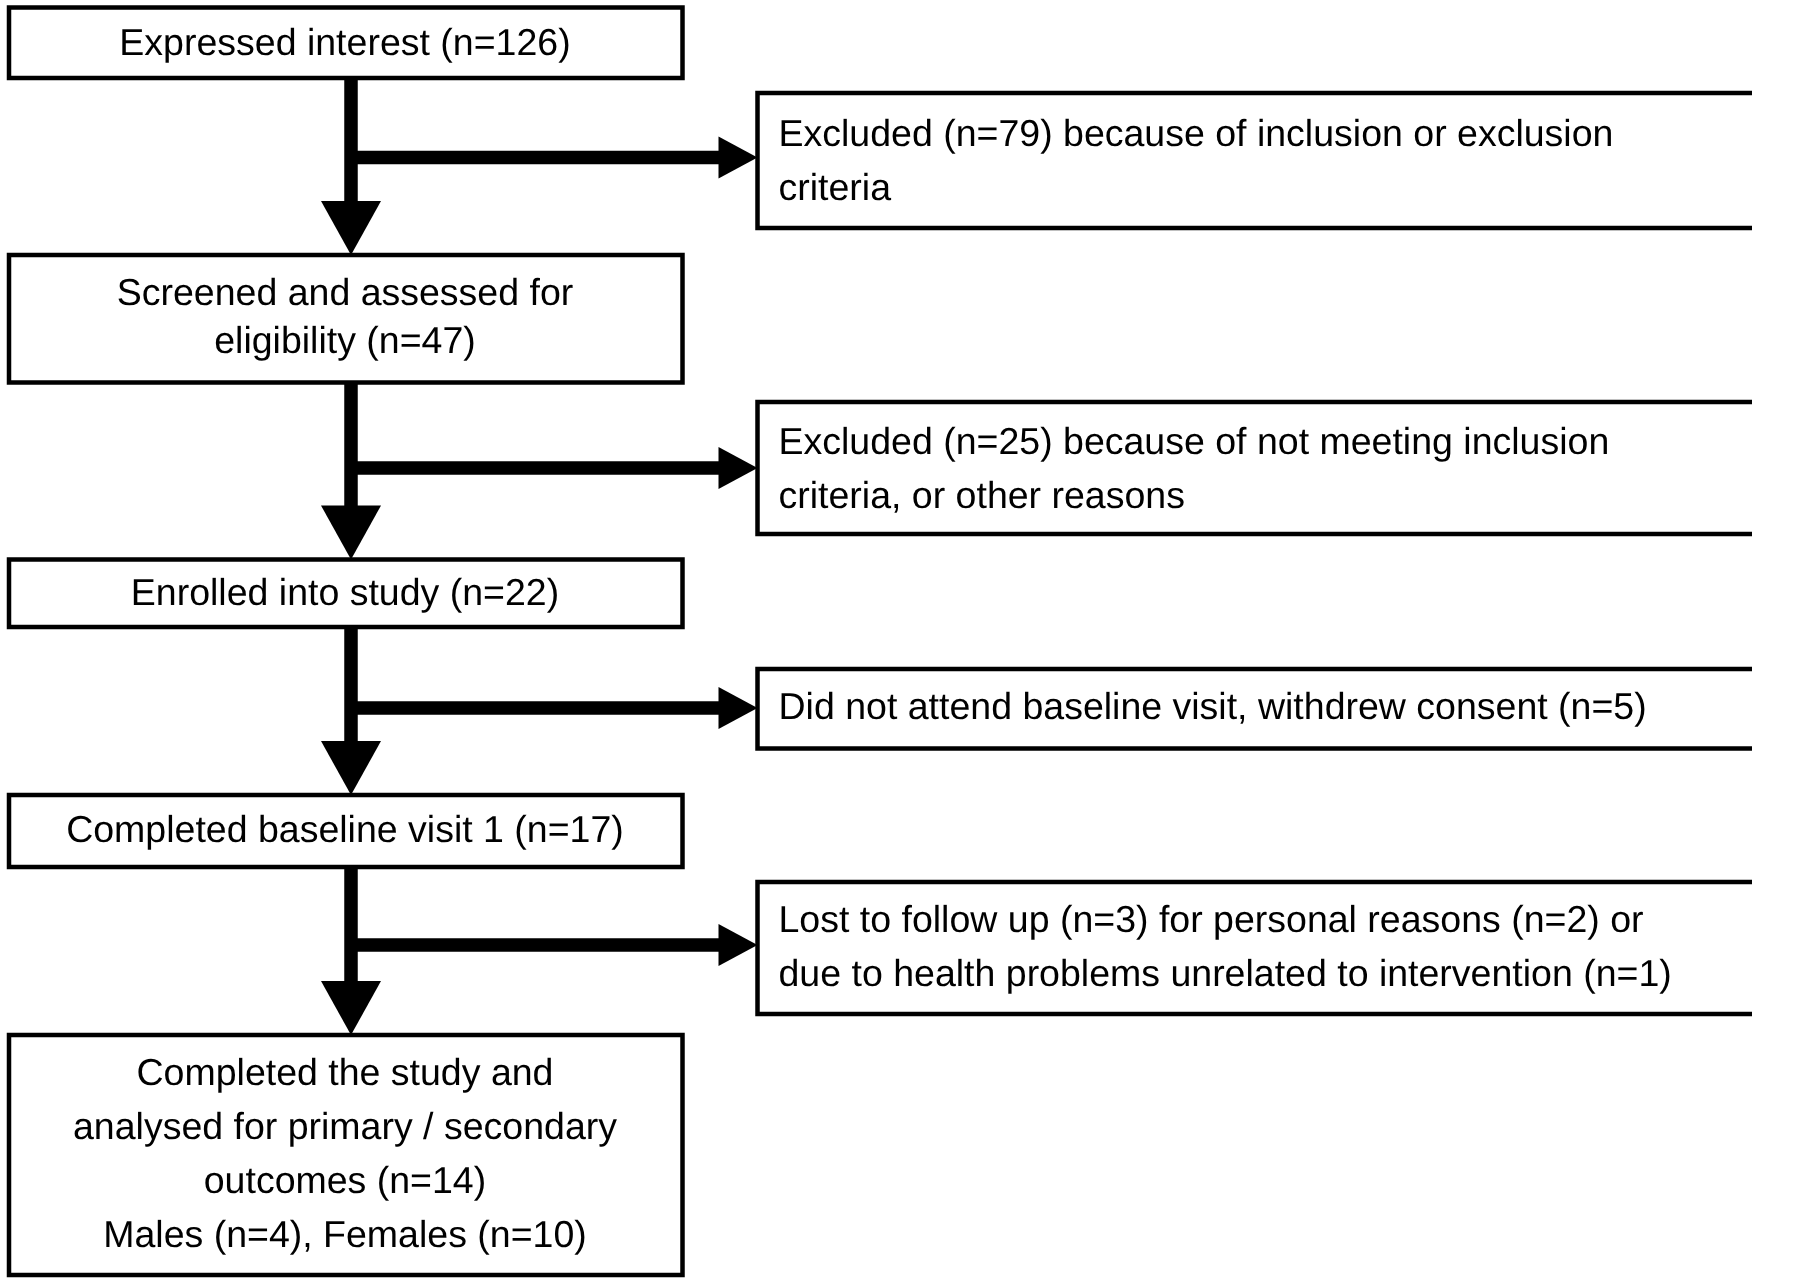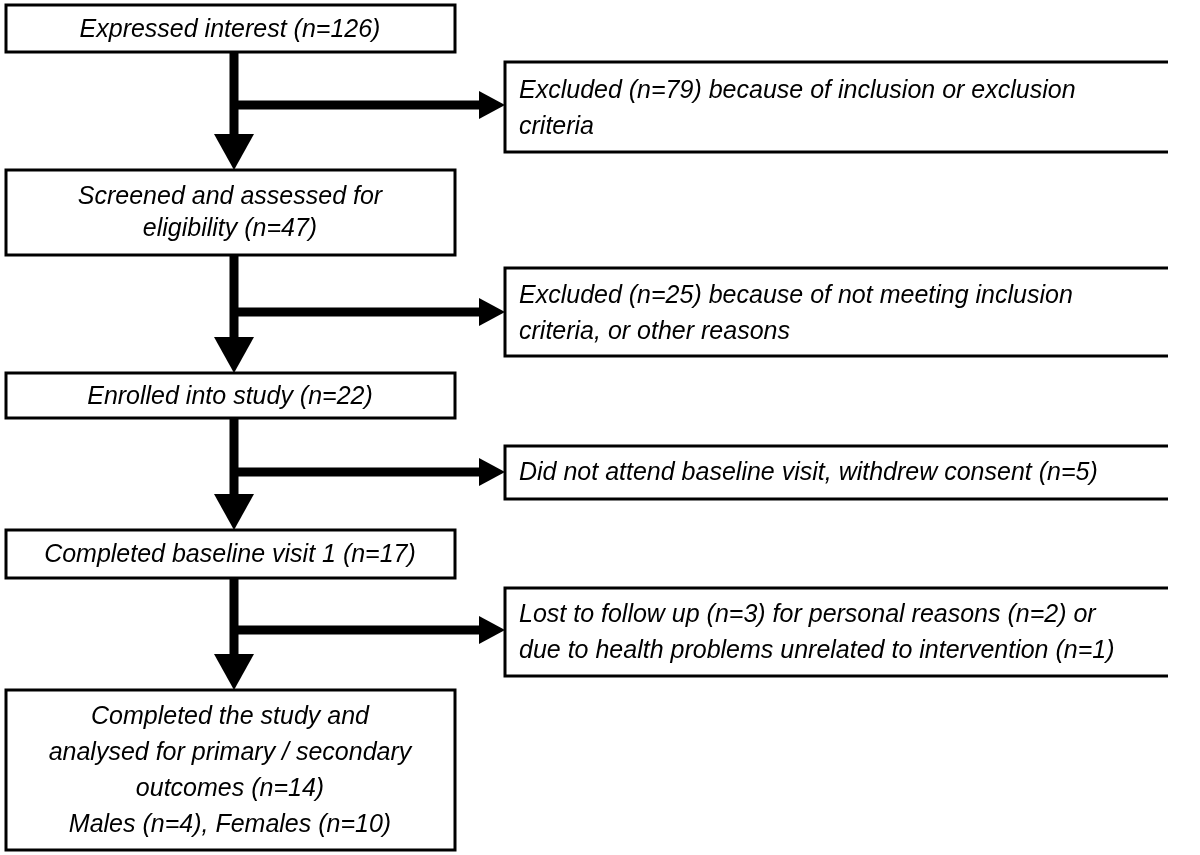--- a/index.html
+++ b/index.html
@@ -11,21 +11,20 @@
   body {
     font-family: "Liberation Sans", sans-serif;
     color: #000000;
   }
   #flow-wrap {
     position: relative;
     width: 1168px;
     height: 855px;
     background: #ffffff;
     overflow: hidden;
-    font-style: italic;
   }
   svg#flow-svg {
     display: block;
     width: 1200px;
     height: 855px;
   }
   .box-rect {
     fill: #ffffff;
     stroke: #000000;
     stroke-width: 3;

